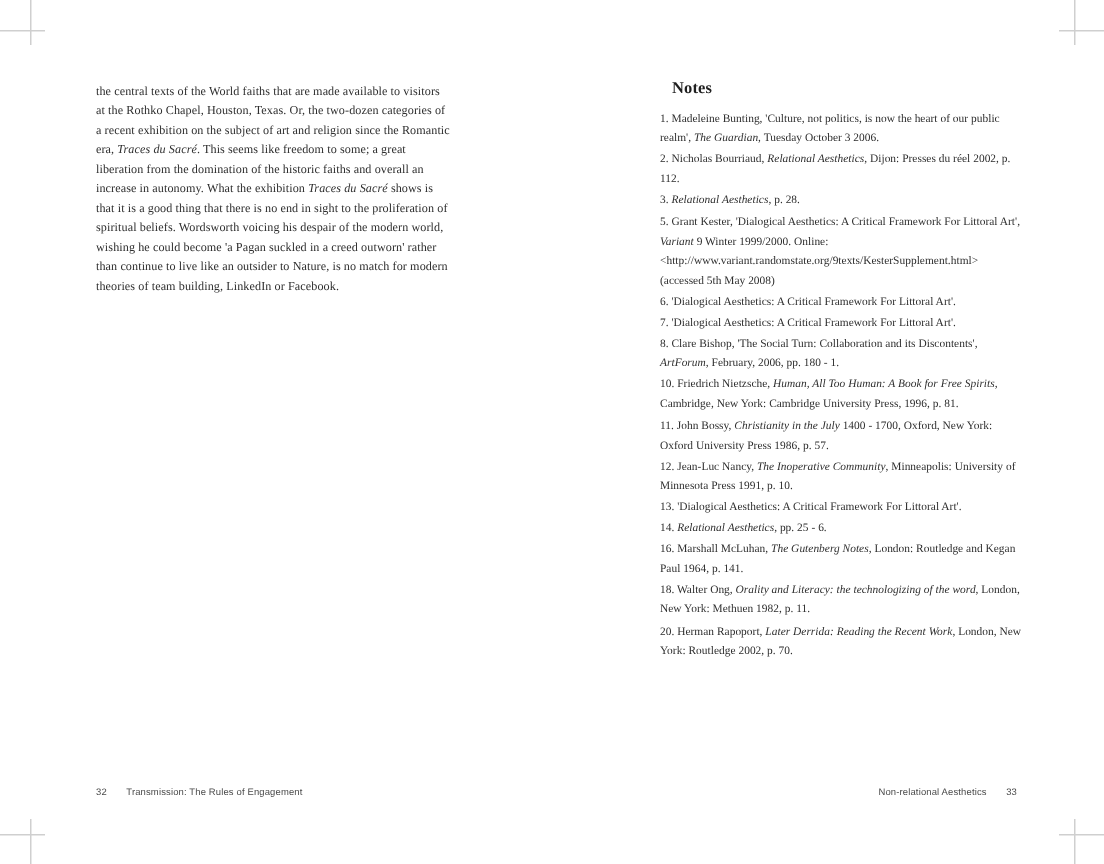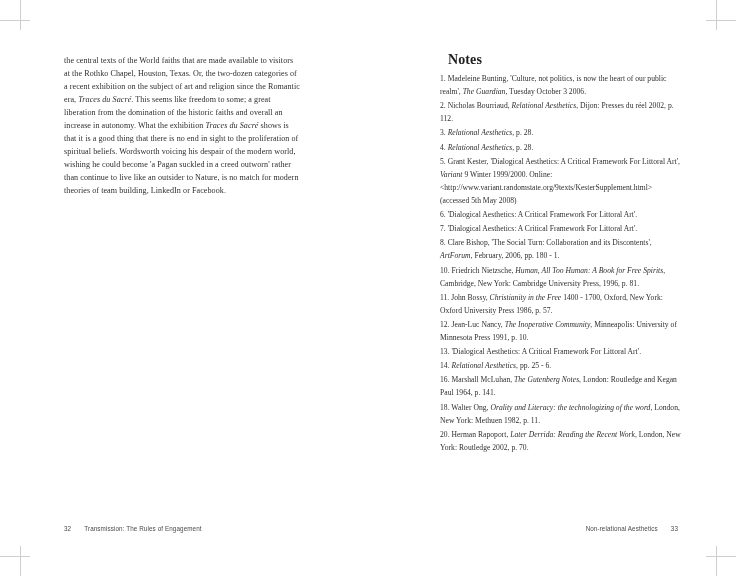--- a/index.html
+++ b/index.html
@@ -88,21 +88,21 @@
     line-height: 13.05px;
     text-align: left;
     letter-spacing: 0.06px;
     color: #2e2e2e;
   }
   .body-para i { font-style: italic; }
 
   
   .notes-heading {
     margin: 0 0 7px 8px;
-    font-size: 14px;
+    font-size: 11px;
     line-height: 11px;
     font-weight: bold;
     color: #1f1f1f;
     letter-spacing: 0.1px;
   }
   .notes-list {
     margin: 0;
     padding: 0;
     list-style: none;
   }
@@ -170,27 +170,26 @@
     </div>
   </div>
 
   <div class="page page-recto">
     <div class="text-block">
       <h2 class="notes-heading">Notes</h2>
       <ol class="notes-list">
           <li class="note-item">1. Madeleine Bunting, 'Culture, not politics, is now the heart of our public realm', <i>The Guardian</i>, Tuesday October 3 2006.</li>
           <li class="note-item">2. Nicholas Bourriaud, <i>Relational Aesthetics</i>, Dijon: Presses du réel 2002, p. 112.</li>
           <li class="note-item">3. <i>Relational Aesthetics</i>, p. 28.</li>
-          <li class="note-item">4. <i>Relational Aesthetics</i>, p. 28.</li>
           <li class="note-item">5. Grant Kester, 'Dialogical Aesthetics: A Critical Framework For Littoral Art', <i>Variant</i> 9 Winter 1999/2000. Online: &lt;http://www.variant.randomstate.org/9texts/KesterSupplement.html&gt; (accessed 5th May 2008)</li>
           <li class="note-item">6. 'Dialogical Aesthetics: A Critical Framework For Littoral Art'.</li>
           <li class="note-item">7. 'Dialogical Aesthetics: A Critical Framework For Littoral Art'.</li>
           <li class="note-item">8. Clare Bishop, 'The Social Turn: Collaboration and its Discontents', <i>ArtForum</i>, February, 2006, pp. 180 - 1.</li>
           <li class="note-item">10. Friedrich Nietzsche, <i>Human, All Too Human: A Book for Free Spirits</i>, Cambridge, New York: Cambridge University Press, 1996, p. 81.</li>
-          <li class="note-item">11. John Bossy, <i>Christianity in the Free</i> 1400 - 1700, Oxford, New York: Oxford University Press 1986, p. 57.</li>
+          <li class="note-item">11. John Bossy, <i>Christianity in the July</i> 1400 - 1700, Oxford, New York: Oxford University Press 1986, p. 57.</li>
           <li class="note-item">12. Jean-Luc Nancy, <i>The Inoperative Community</i>, Minneapolis: University of Minnesota Press 1991, p. 10.</li>
           <li class="note-item">13. 'Dialogical Aesthetics: A Critical Framework For Littoral Art'.</li>
           <li class="note-item">14. <i>Relational Aesthetics</i>, pp. 25 - 6.</li>
           <li class="note-item">16. Marshall McLuhan, <i>The Gutenberg Notes</i>, London: Routledge and Kegan Paul 1964, p. 141.</li>
           <li class="note-item">18. Walter Ong, <i>Orality and Literacy: the technologizing of the word</i>, London, New York: Methuen 1982, p. 11.</li>
           <li class="note-item">20. Herman Rapoport, <i>Later Derrida: Reading the Recent Work</i>, London, New York: Routledge 2002, p. 70.</li>
         </ol>
     </div>
     <div class="folio folio-recto">
       <span>Non-relational Aesthetics</span><span class="folio-num">33</span>

